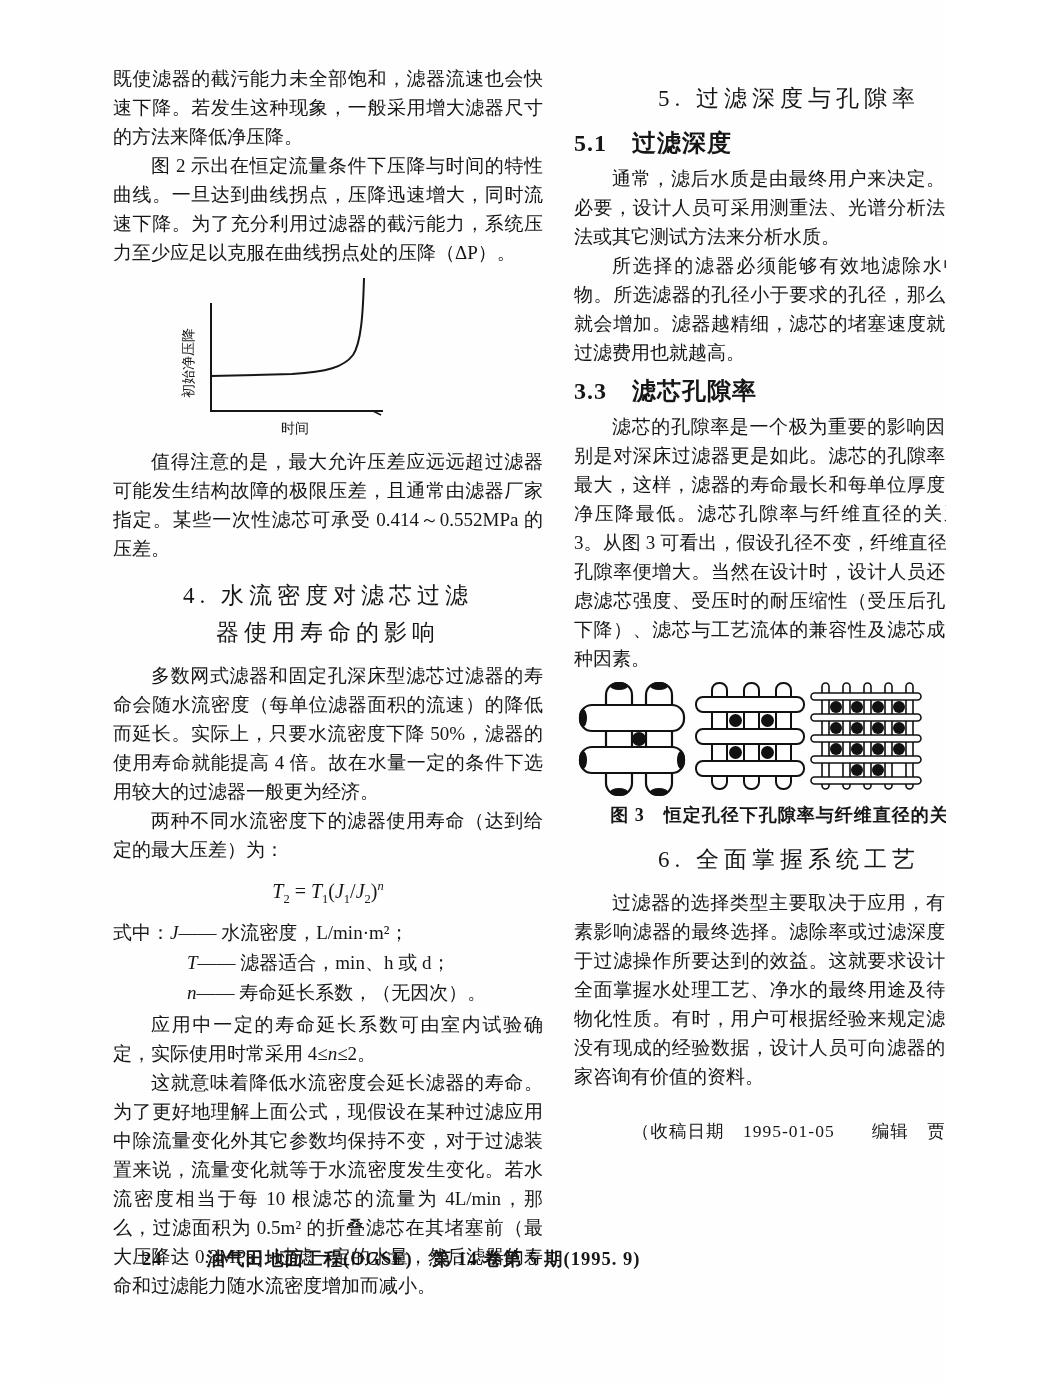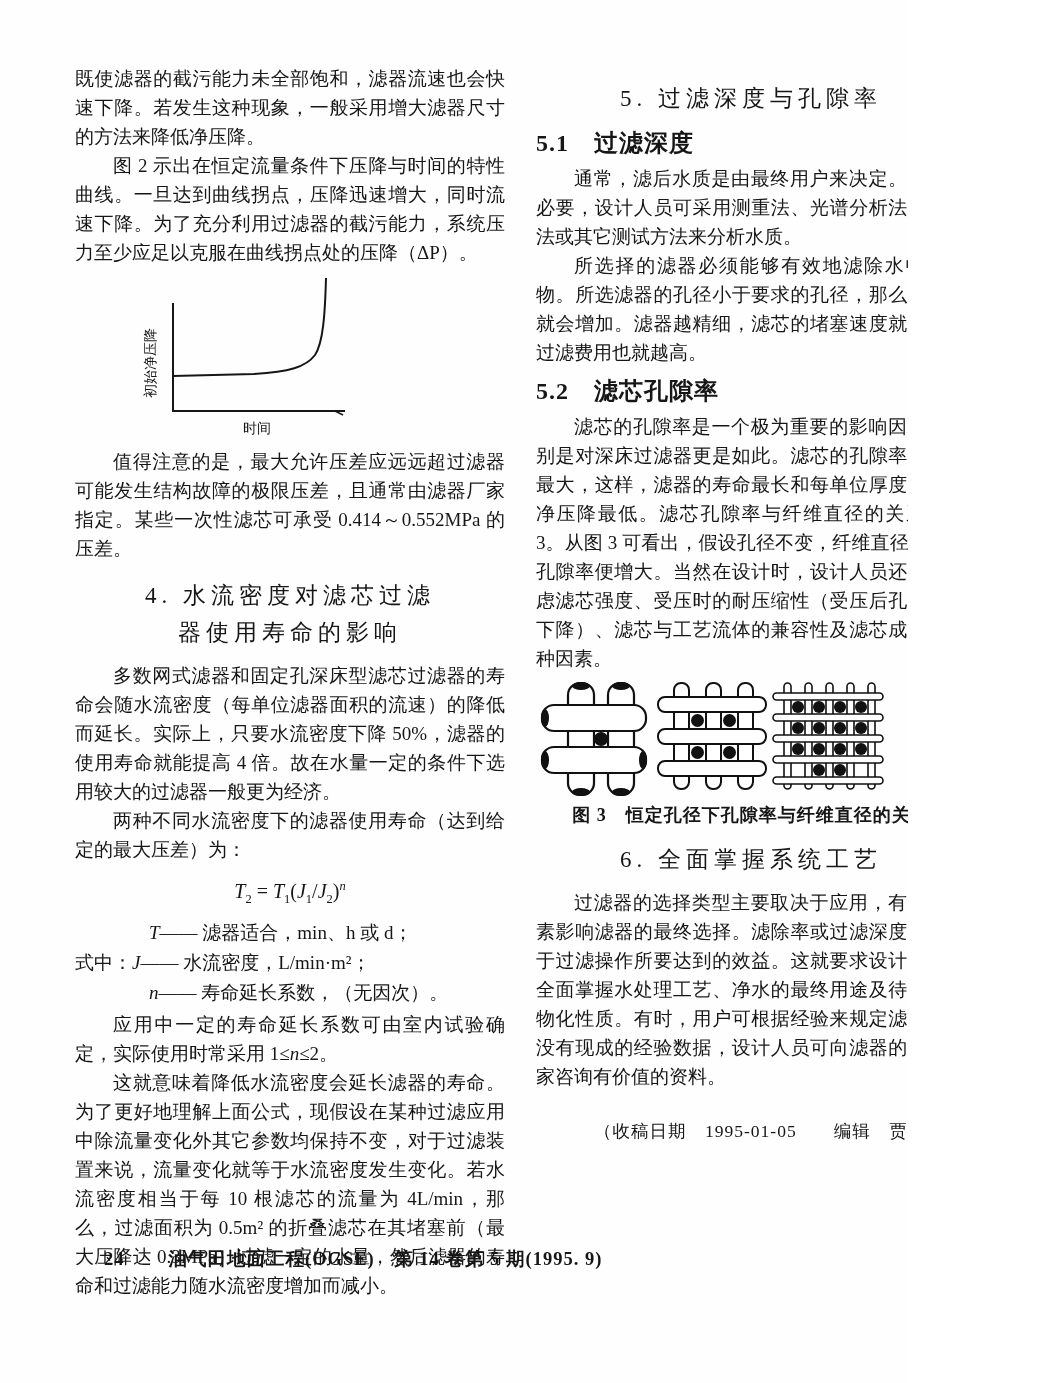--- a/index.html
+++ b/index.html
@@ -1,19 +1,20 @@
 <!DOCTYPE html>
 <html><head>
 <meta charset="utf-8">
 <style>
   html,body { margin:0; padding:0; background:#ffffff; }
   .page {
     position:relative; width:908px; height:1383px;
     background:#fefefe; color:#161616; overflow:hidden;
     font-family:"Liberation Serif","DejaVu Serif",serif;
+    margin-left:38px;
   }
   .col { position:absolute; width:430px; }
   .col-left  { left:75px;  top:64px; }
   .col-right { left:536px; top:80px; }
 
   p.body { margin:0; font-size:19px; line-height:29px; text-align:justify; }
   .indent { text-indent:2em; }
 
   .sechead {
     font-weight:400; font-size:23px; letter-spacing:5px;
@@ -76,47 +77,47 @@
     </h2>
 
     <p class="body indent">多数网式滤器和固定孔深床型滤芯过滤器的寿命会随水流密度（每单位滤器面积的流速）的降低而延长。实际上，只要水流密度下降 50%，滤器的使用寿命就能提高 4 倍。故在水量一定的条件下选用较大的过滤器一般更为经济。</p>
     <p class="body indent">两种不同水流密度下的滤器使用寿命（达到给定的最大压差）为：</p>
 
     <div class="formula">
       <span class="it">T</span><sub>2</sub><span> = </span><span class="it">T</span><sub>1</sub><span>(</span><span class="it">J</span><sub>1</sub><span>/</span><span class="it">J</span><sub>2</sub><span>)</span><sup class="it">n</sup>
     </div>
 
     <div class="notes">
+      <div class="noteline">
+        <span>式中：</span><span class="it">J</span><span>—— 水流密度，L/min·m²；</span>
+      </div>
       <div class="noteline ind">
         <span class="it">T</span><span>—— 滤器适合，min、h 或 d；</span>
-      </div>
-      <div class="noteline">
-        <span>式中：</span><span class="it">J</span><span>—— 水流密度，L/min·m²；</span>
       </div>
       <div class="noteline ind">
         <span class="it">n</span><span>—— 寿命延长系数，（无因次）。</span>
       </div>
     </div>
 
     <p class="body indent">
-      <span>应用中一定的寿命延长系数可由室内试验确定，实际使用时常采用 1≤</span><span class="it">n</span><span>≤2。</span>
+      <span>应用中一定的寿命延长系数可由室内试验确定，实际使用时常采用 4≤</span><span class="it">n</span><span>≤2。</span>
     </p>
 
     <p class="body indent">这就意味着降低水流密度会延长滤器的寿命。为了更好地理解上面公式，现假设在某种过滤应用中除流量变化外其它参数均保持不变，对于过滤装置来说，流量变化就等于水流密度发生变化。若水流密度相当于每 10 根滤芯的流量为 4L/min，那么，过滤面积为 0.5m² 的折叠滤芯在其堵塞前（最大压降达 0.3MPa）过滤一定的水量，然后滤器的寿命和过滤能力随水流密度增加而减小。</p>
   </div>
 
   <div class="col col-right">
 
     <h2 class="sechead" style="margin-top:0;">5. 过滤深度与孔隙率</h2>
 
     <h3 class="subhead">5.1　过滤深度</h3>
     <p class="body indent">通常，滤后水质是由最终用户来决定。如果有必要，设计人员可采用测重法、光谱分析法、浊度法或其它测试方法来分析水质。</p>
     <p class="body indent">所选择的滤器必须能够有效地滤除水中的污物。所选滤器的孔径小于要求的孔径，那么，费用就会增加。滤器越精细，滤芯的堵塞速度就越快，过滤费用也就越高。</p>
 
-    <h3 class="subhead">5.2　滤芯孔隙率</h3>
+    <h3 class="subhead">3.3　滤芯孔隙率</h3>
     <p class="body indent">滤芯的孔隙率是一个极为重要的影响因素，特别是对深床过滤器更是如此。滤芯的孔隙率应达到最大，这样，滤器的寿命最长和每单位厚度的初始净压降最低。滤芯孔隙率与纤维直径的关系见图 3。从图 3 可看出，假设孔径不变，纤维直径缩小，孔隙率便增大。当然在设计时，设计人员还必须考虑滤芯强度、受压时的耐压缩性（受压后孔隙率将下降）、滤芯与工艺流体的兼容性及滤芯成本等多种因素。</p>
 
     <figure>
       <svg width="350" height="122" viewBox="0 0 350 122">
 
         <g transform="translate(12,4)" stroke="#111" fill="#fff">
           <rect x="20" y="0" width="26" height="112" rx="12" stroke-width="2.2"></rect>
           <rect x="60" y="0" width="26" height="112" rx="12" stroke-width="2.2"></rect>
           <rect x="-6" y="22" width="104" height="26" rx="12" stroke-width="2.2"></rect>
           <rect x="-6" y="64" width="104" height="26" rx="12" stroke-width="2.2"></rect>

